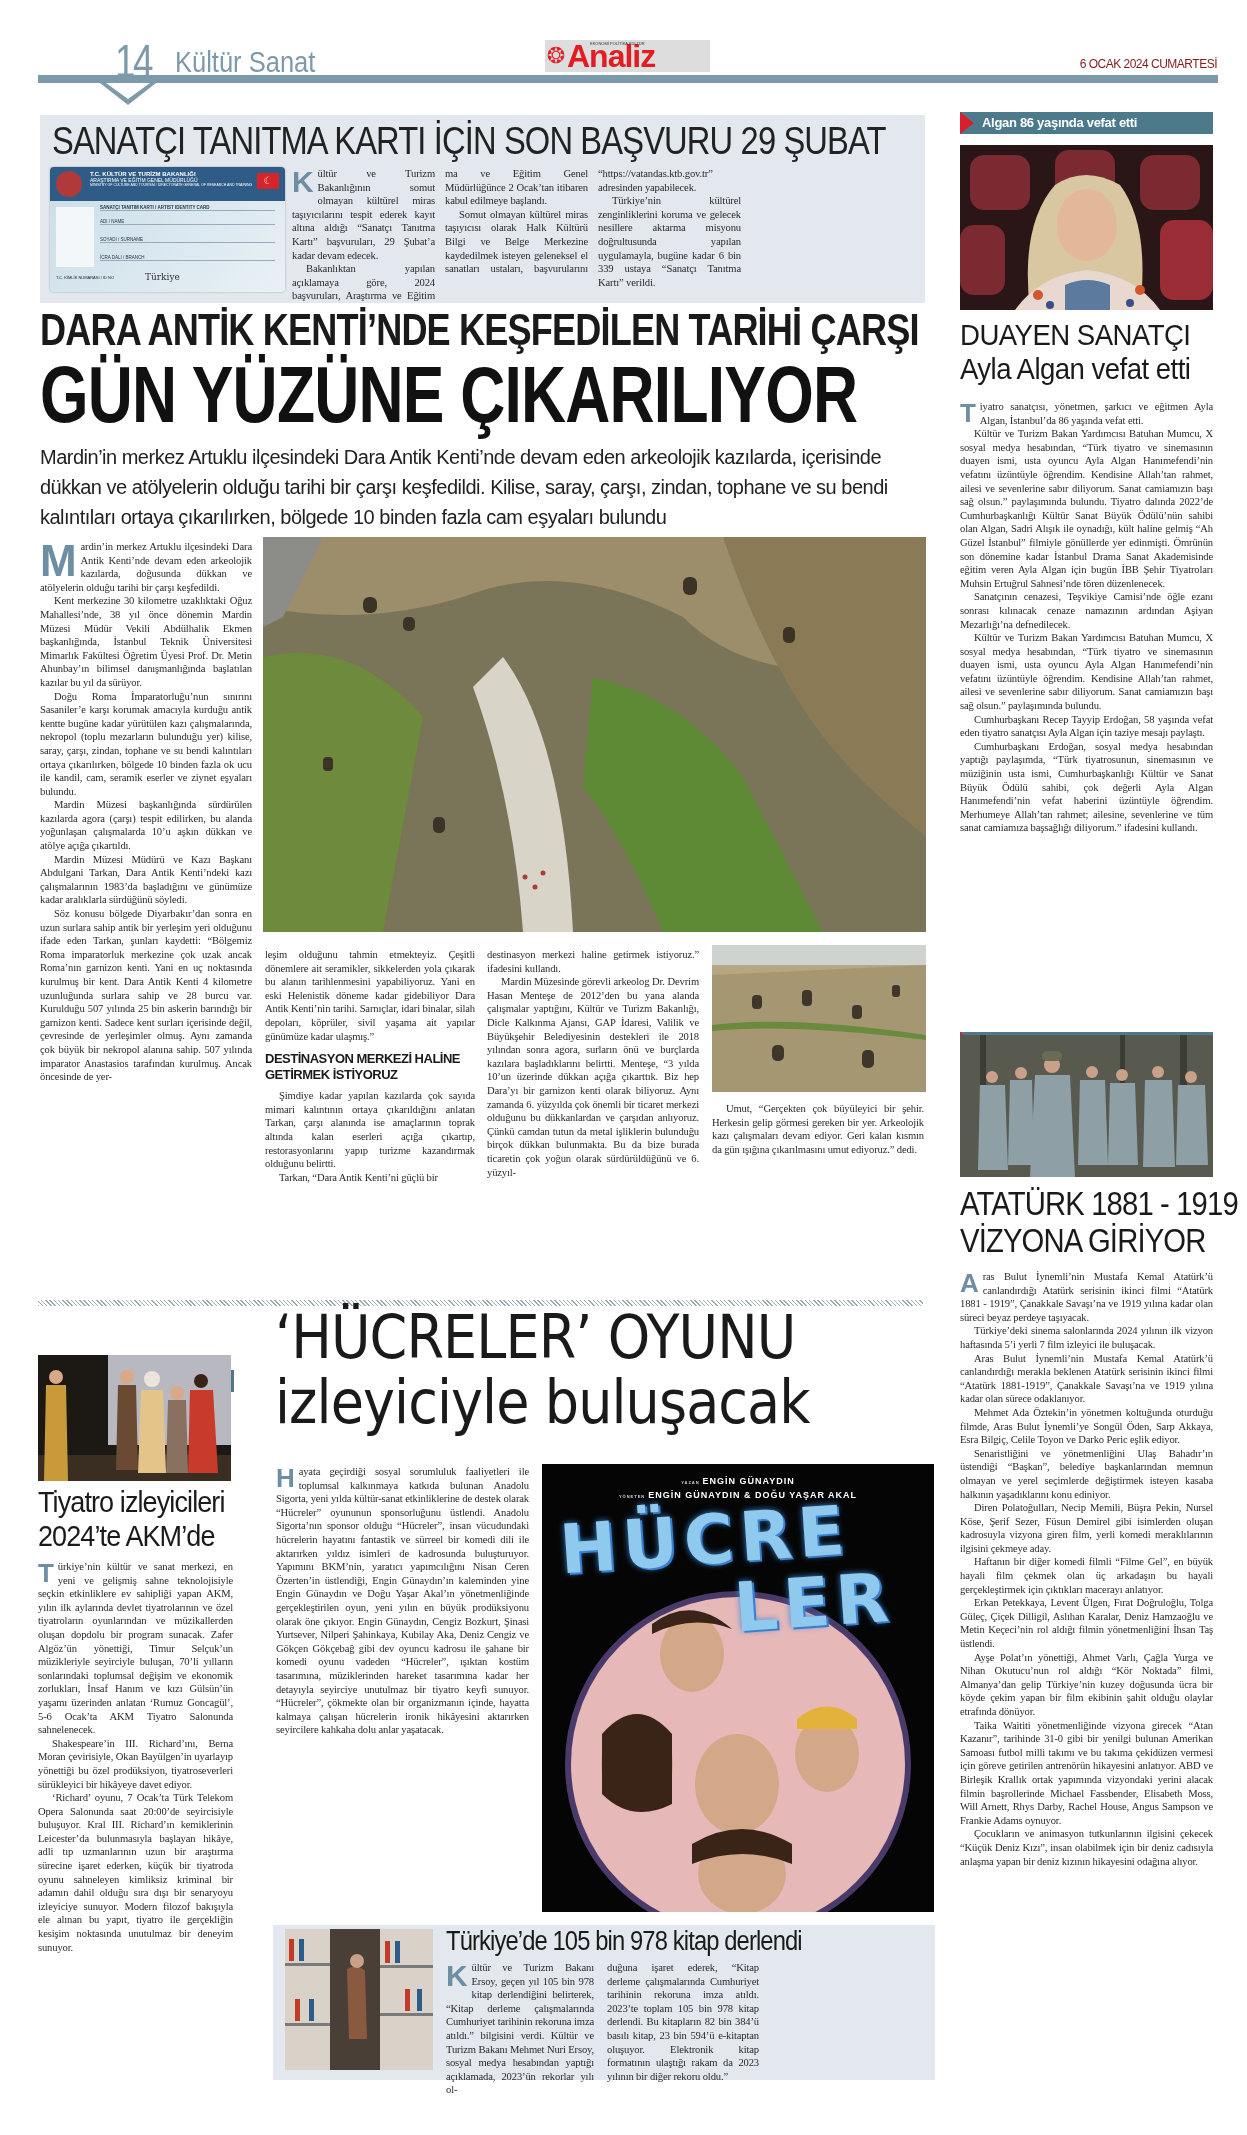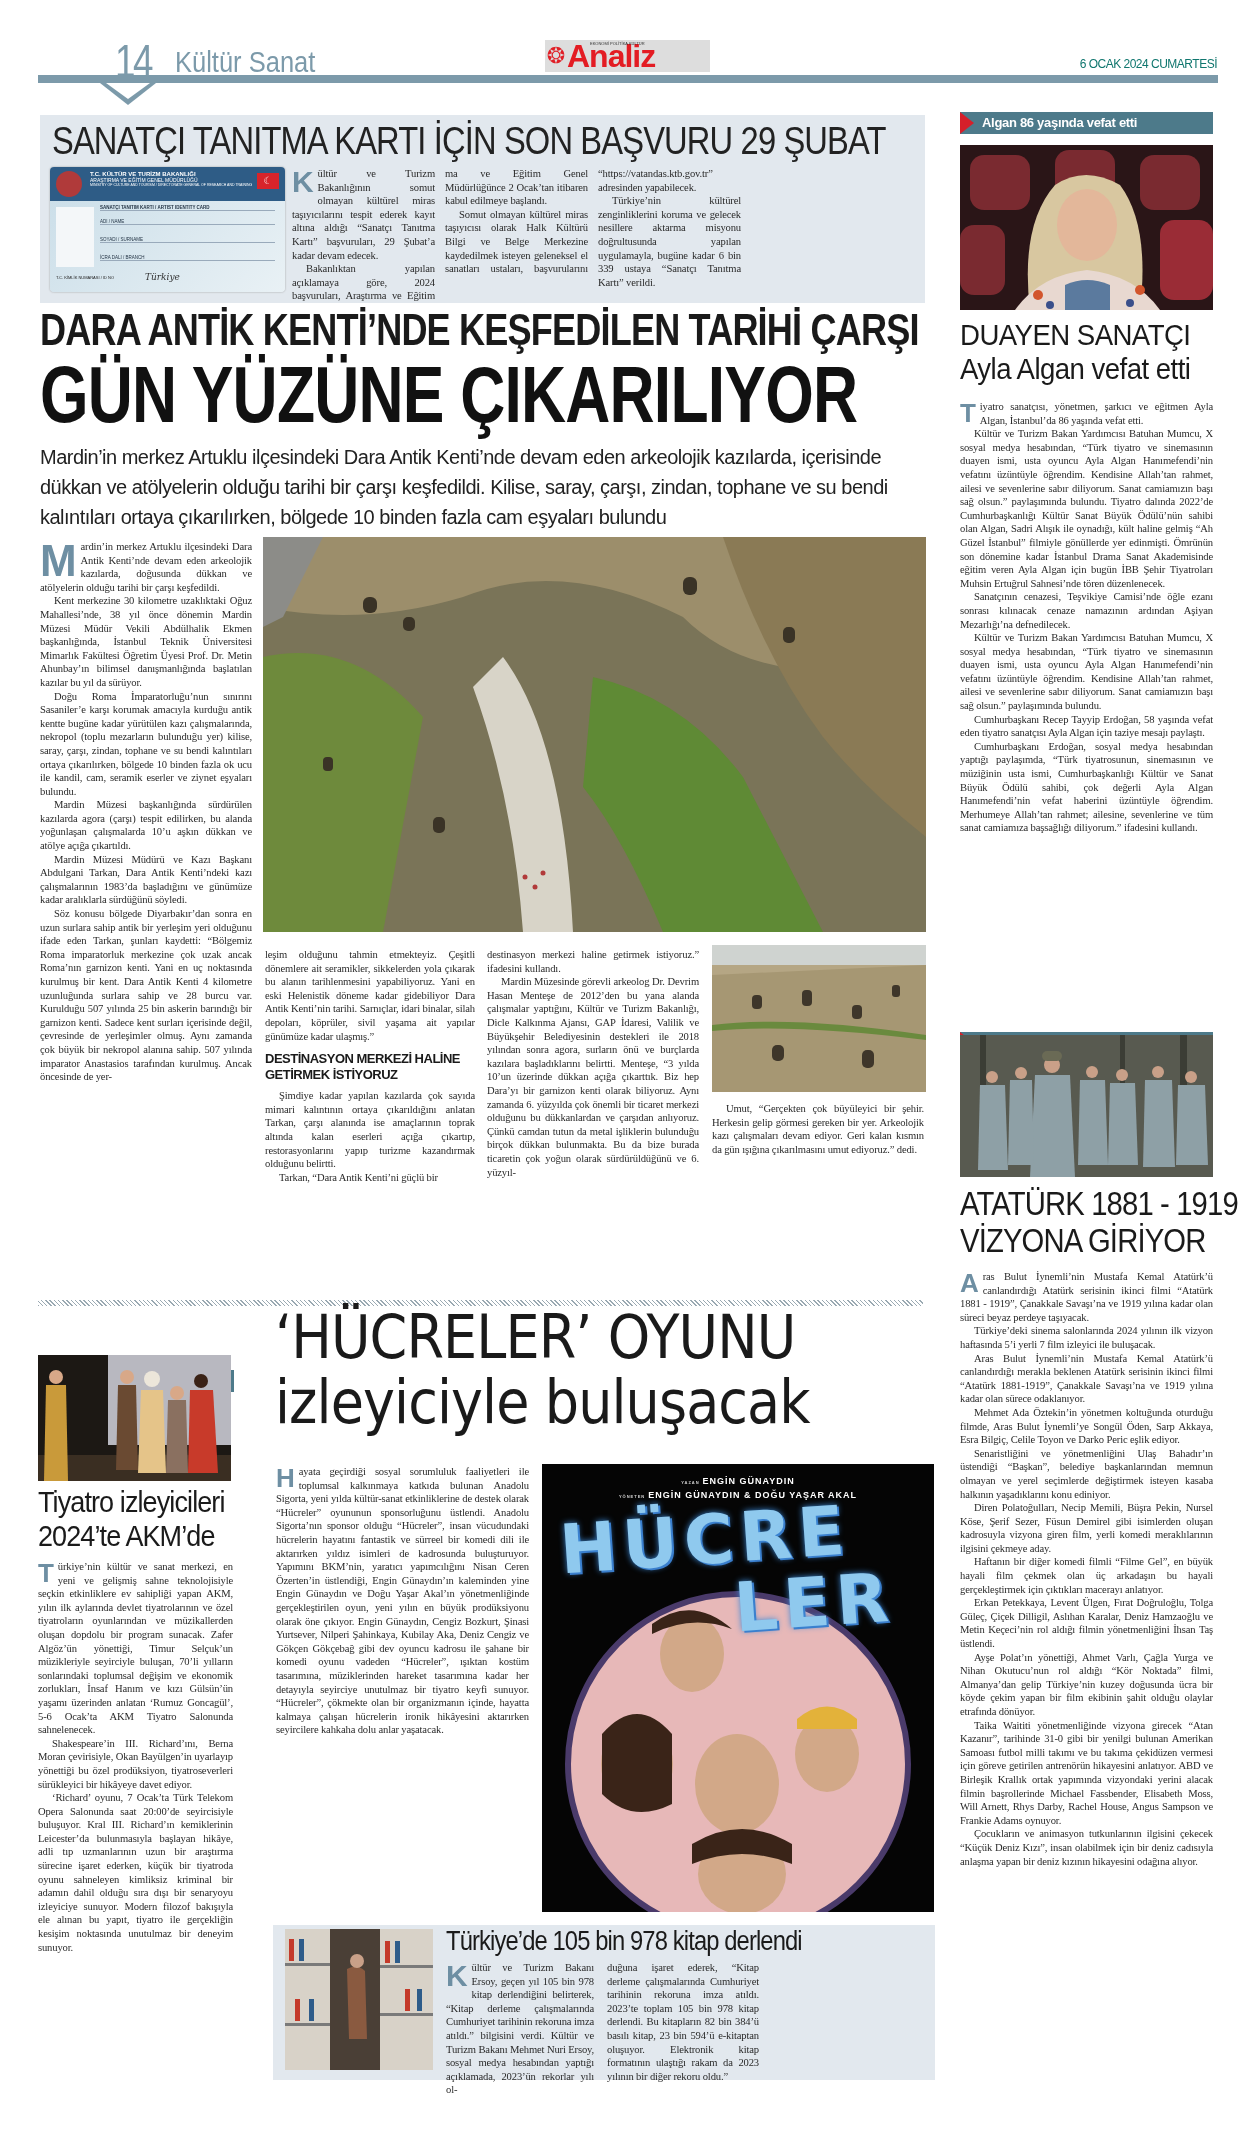--- a/index.html
+++ b/index.html
@@ -8,21 +8,21 @@
 p.body{font-family:"Liberation Serif",serif;font-size:10.6px;line-height:13.6px;text-align:justify;text-indent:14px;color:#2a2a2a;letter-spacing:-0.15px}
 p.body.first{text-indent:0}
 .drop{float:left;font-family:"Liberation Sans",sans-serif;font-weight:bold;color:#6e8fa3;line-height:.85;margin:2px 4px 0 0}
 
 #pagenum{left:115px;top:34px;font-size:46px;color:#7c9aaa;font-family:"Liberation Sans",sans-serif;letter-spacing:-3px;transform:scaleX(.8);transform-origin:left}
 #section{left:175px;top:45px;font-size:30px;color:#7c9aaa;font-family:"Liberation Sans",sans-serif;transform:scaleX(.85);transform-origin:left}
 #logo{left:545px;top:40px;width:165px;height:32px;background:#ddd;display:flex;align-items:center}
 #logo .swirl{width:22px;height:30px;color:#e01f26;font-size:22px;line-height:30px;text-align:center}
 #logo .name{font-family:"Liberation Sans",sans-serif;font-weight:bold;font-size:32px;color:#e31c23;letter-spacing:-1px;line-height:30px}
 #logo .tag{position:absolute;left:45px;top:1px;font-size:4px;color:#333;font-family:"Liberation Sans",sans-serif}
-#date{right:30px;top:57px;font-size:12px;font-family:"Liberation Sans",sans-serif;color:#0f766e;letter-spacing:-.5px}
+#date{right:30px;top:57px;font-size:12px;font-family:"Liberation Sans",sans-serif;color:#7f1d1d;letter-spacing:-.5px}
 #rule{left:38px;top:75px;width:1180px;height:8px;background:#7c9aaa}
 #chev{left:100px;top:83px;width:0;height:0;border-left:28px solid transparent;border-right:28px solid transparent;border-top:22px solid #7c9aaa}
 #chev2{left:106px;top:83px;width:0;height:0;border-left:22px solid transparent;border-right:22px solid transparent;border-top:16px solid #fff}
 
 #topbox{left:40px;top:115px;width:885px;height:188px;background:#e2e8ee}
 #topbox h2{position:absolute;left:12px;top:5px;font-family:"Liberation Sans",sans-serif;font-weight:normal;font-size:38px;color:#222;letter-spacing:-1px;white-space:nowrap;transform:scaleX(.86);transform-origin:left}
 #idcard{left:10px;top:52px;width:235px;height:125px;background:linear-gradient(135deg,#c9dde8,#e9f1f5);border-radius:4px;overflow:hidden;box-shadow:0 0 2px #999}
 #idcard .band{height:34px;background:#2e5c86;color:#fff;font-size:5px;padding:4px 0 0 40px;font-family:"Liberation Sans",sans-serif;line-height:6px}
 #idcard .seal{position:absolute;left:6px;top:4px;width:26px;height:26px;border-radius:50%;background:#b03a3a}
 #idcard .flag{position:absolute;right:6px;top:6px;width:22px;height:16px;background:#d7242a;color:#fff;font-size:10px;text-align:center;line-height:16px}
@@ -85,21 +85,21 @@
       <div>ARAŞTIRMA VE EĞİTİM GENEL MÜDÜRLÜĞÜ</div>
       <div style="font-size:3.5px;line-height:4px">MINISTRY OF CULTURE AND TOURISM / DIRECTORATE GENERAL OF RESEARCH AND TRAINING</div>
     </div>
     <div class="flag">☾</div>
     <div class="photo"></div>
     <div class="field" style="top:38px;font-weight:bold">SANATÇI TANITIM KARTI / ARTIST IDENTITY CARD</div>
     <div class="field" style="top:52px">ADI / NAME</div>
     <div class="field" style="top:70px">SOYADI / SURNAME</div>
     <div class="field" style="top:88px">İCRA DALI / BRANCH</div>
     <div class="abs" style="left:6px;top:108px;font-size:4px;font-family:'Liberation Sans',sans-serif">T.C. KİMLİK NUMARASI / ID NO</div>
-    <div class="abs" style="left:95px;top:105px;font-size:9px;font-style:italic;color:#333">Türkiye</div>
+    <div class="abs" style="left:95px;top:105px;font-size:9px;color:#333">Türkiye</div>
   </div>
   <div class="col" style="left:252px;top:52px;width:143px">
     <p class="body first"><span class="drop" style="font-size:30px">K</span><span>ültür ve Turizm Bakanlığının somut olmayan kültürel miras taşıyıcılarını tespit ederek kayıt altına aldığı “Sanatçı Tanıtma Kartı” başvuruları, 29 Şubat’a kadar devam edecek.</span></p>
     <p class="body" style="height:40px;overflow:hidden">Bakanlıktan yapılan açıklamaya göre, 2024 başvuruları, Araştırma ve Eğitim Genel Müdürlüğünce 2 Ocak’tan itibaren kabul edilmeye başlandı.</p>
   </div>
   <div class="col" style="left:405px;top:52px;width:143px">
     <p class="body first">ma ve Eğitim Genel Müdürlüğünce 2 Ocak’tan itibaren kabul edilmeye başlandı.</p>
     <p class="body" style="height:68px;overflow:hidden">Somut olmayan kültürel miras taşıyıcısı olarak Halk Kültürü Bilgi ve Belge Merkezine kaydedilmek isteyen geleneksel el sanatları ustaları, başvurularını çevrim içi olarak “https://vatandas.ktb.gov.tr” adresinden yapabilecek.</p>
   </div>
   <div class="col" style="left:558px;top:52px;width:143px">

